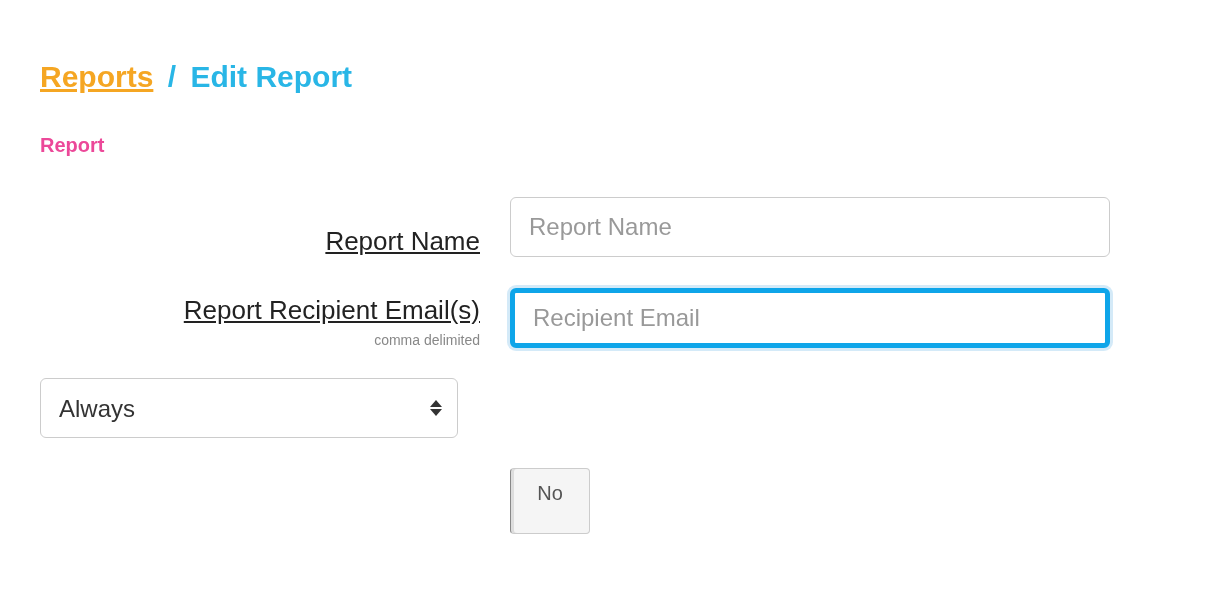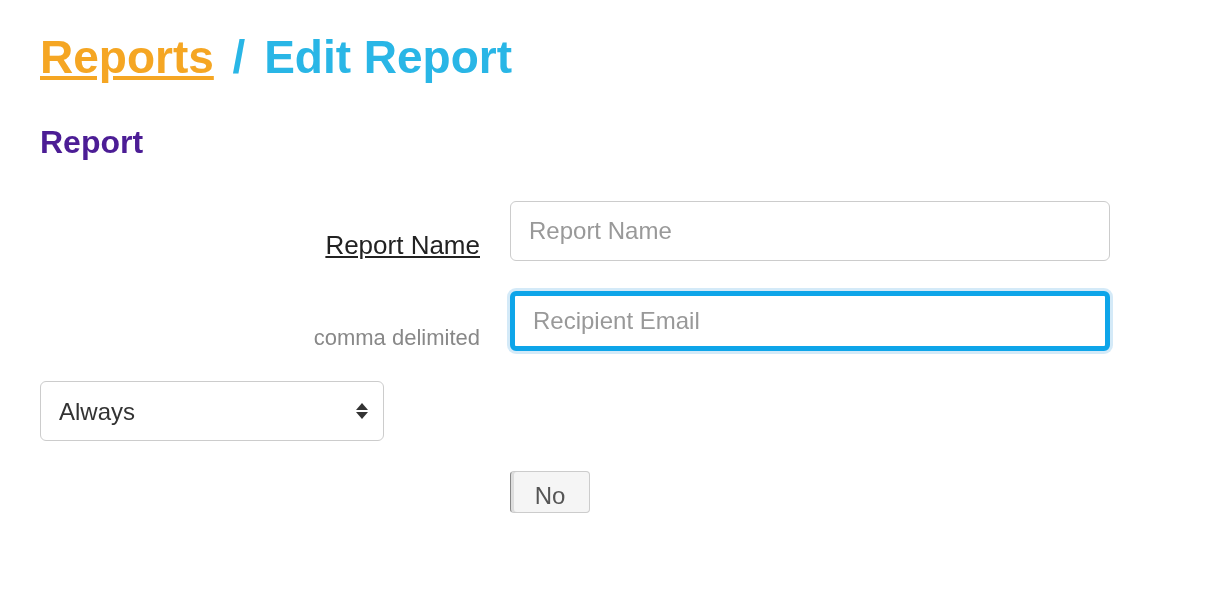--- a/index.html
+++ b/index.html
@@ -8,61 +8,62 @@
       padding: 0;
     }
     body {
       font-family: "Helvetica Neue", Helvetica, Arial, sans-serif;
       background: #ffffff;
       width: 1216px;
       height: 600px;
       padding: 30px 40px;
     }
     .breadcrumb {
-      font-size: 46px;
+      font-size: 30px;
       font-weight: bold;
       margin-bottom: 40px;
+      margin-top: 30px;
     }
     .breadcrumb a {
       color: #f5a623;
       text-decoration: underline;
     }
     .breadcrumb .sep {
       color: #29b6e6;
       margin: 0 6px;
       font-weight: bold;
     }
     .breadcrumb .current {
       color: #29b6e6;
     }
     .section-title {
-      font-size: 32px;
+      font-size: 20px;
       font-weight: bold;
-      color: #4c1d95;
+      color: #ec4899;
       margin-bottom: 40px;
     }
     .form-row {
       display: flex;
       align-items: flex-end;
       margin-bottom: 30px;
     }
     .label-col {
       width: 470px;
       text-align: right;
       padding-right: 30px;
       padding-top: 8px;
     }
     .label-main {
       font-size: 26px;
       color: #222;
       text-decoration: underline;
       display: inline-block;
     }
     .label-sub {
-      font-size: 22px;
+      font-size: 14px;
       color: #888;
       margin-top: 6px;
     }
     .input-col {
       flex: 1;
       max-width: 620px;
     }
     input[type="text"] {
       width: 600px;
       height: 60px;
@@ -75,21 +76,21 @@
     input[type="text"]::placeholder {
       color: #999;
     }
     input[type="text"].focused {
       border: 5px solid #0ea5e9;
       box-shadow: 0 0 0 3px rgba(111,184,232,0.3);
       outline: none;
     }
     .select-wrap {
       position: relative;
-      width: 344px;
+      width: 418px;
     }
     select {
       width: 100%;
       height: 60px;
       font-size: 24px;
       padding: 0 40px 0 18px;
       border: 1px solid #ccc;
       border-radius: 6px;
       background: #fff;
       color: #333;
@@ -116,26 +117,26 @@
     .arrow-down {
       width: 0;
       height: 0;
       border-left: 6px solid transparent;
       border-right: 6px solid transparent;
       border-top: 7px solid #333;
     }
     .toggle-no {
       display: inline-block;
       width: 80px;
-      height: 42px;
+      height: 66px;
       background: #f5f5f5;
       border: 1px solid #ccc;
       border-left: 1px solid #888;
       border-radius: 4px;
-      font-size: 24px;
+      font-size: 20px;
       color: #555;
       text-align: center;
       line-height: 48px;
       position: relative;
       box-shadow: inset 3px 0 0 #ddd;
     }
   </style>
 </head>
 <body>
 
@@ -151,20 +152,21 @@
   <div class="label-col">
     <span class="label-main">Report Name</span>
   </div>
   <div class="input-col">
     <input type="text" placeholder="Report Name" style="">
   </div>
 </div>
 
 <div class="form-row">
   <div class="label-col">
+    <span class="label-main">Report Recipient Email(s)</span>
     <div class="label-sub">comma delimited</div>
   </div>
   <div class="input-col">
     <input type="text" class="focused" placeholder="Recipient Email" style="">
   </div>
 </div>
 
 <div class="form-row">
   <div class="input-col">
     <div class="select-wrap">

